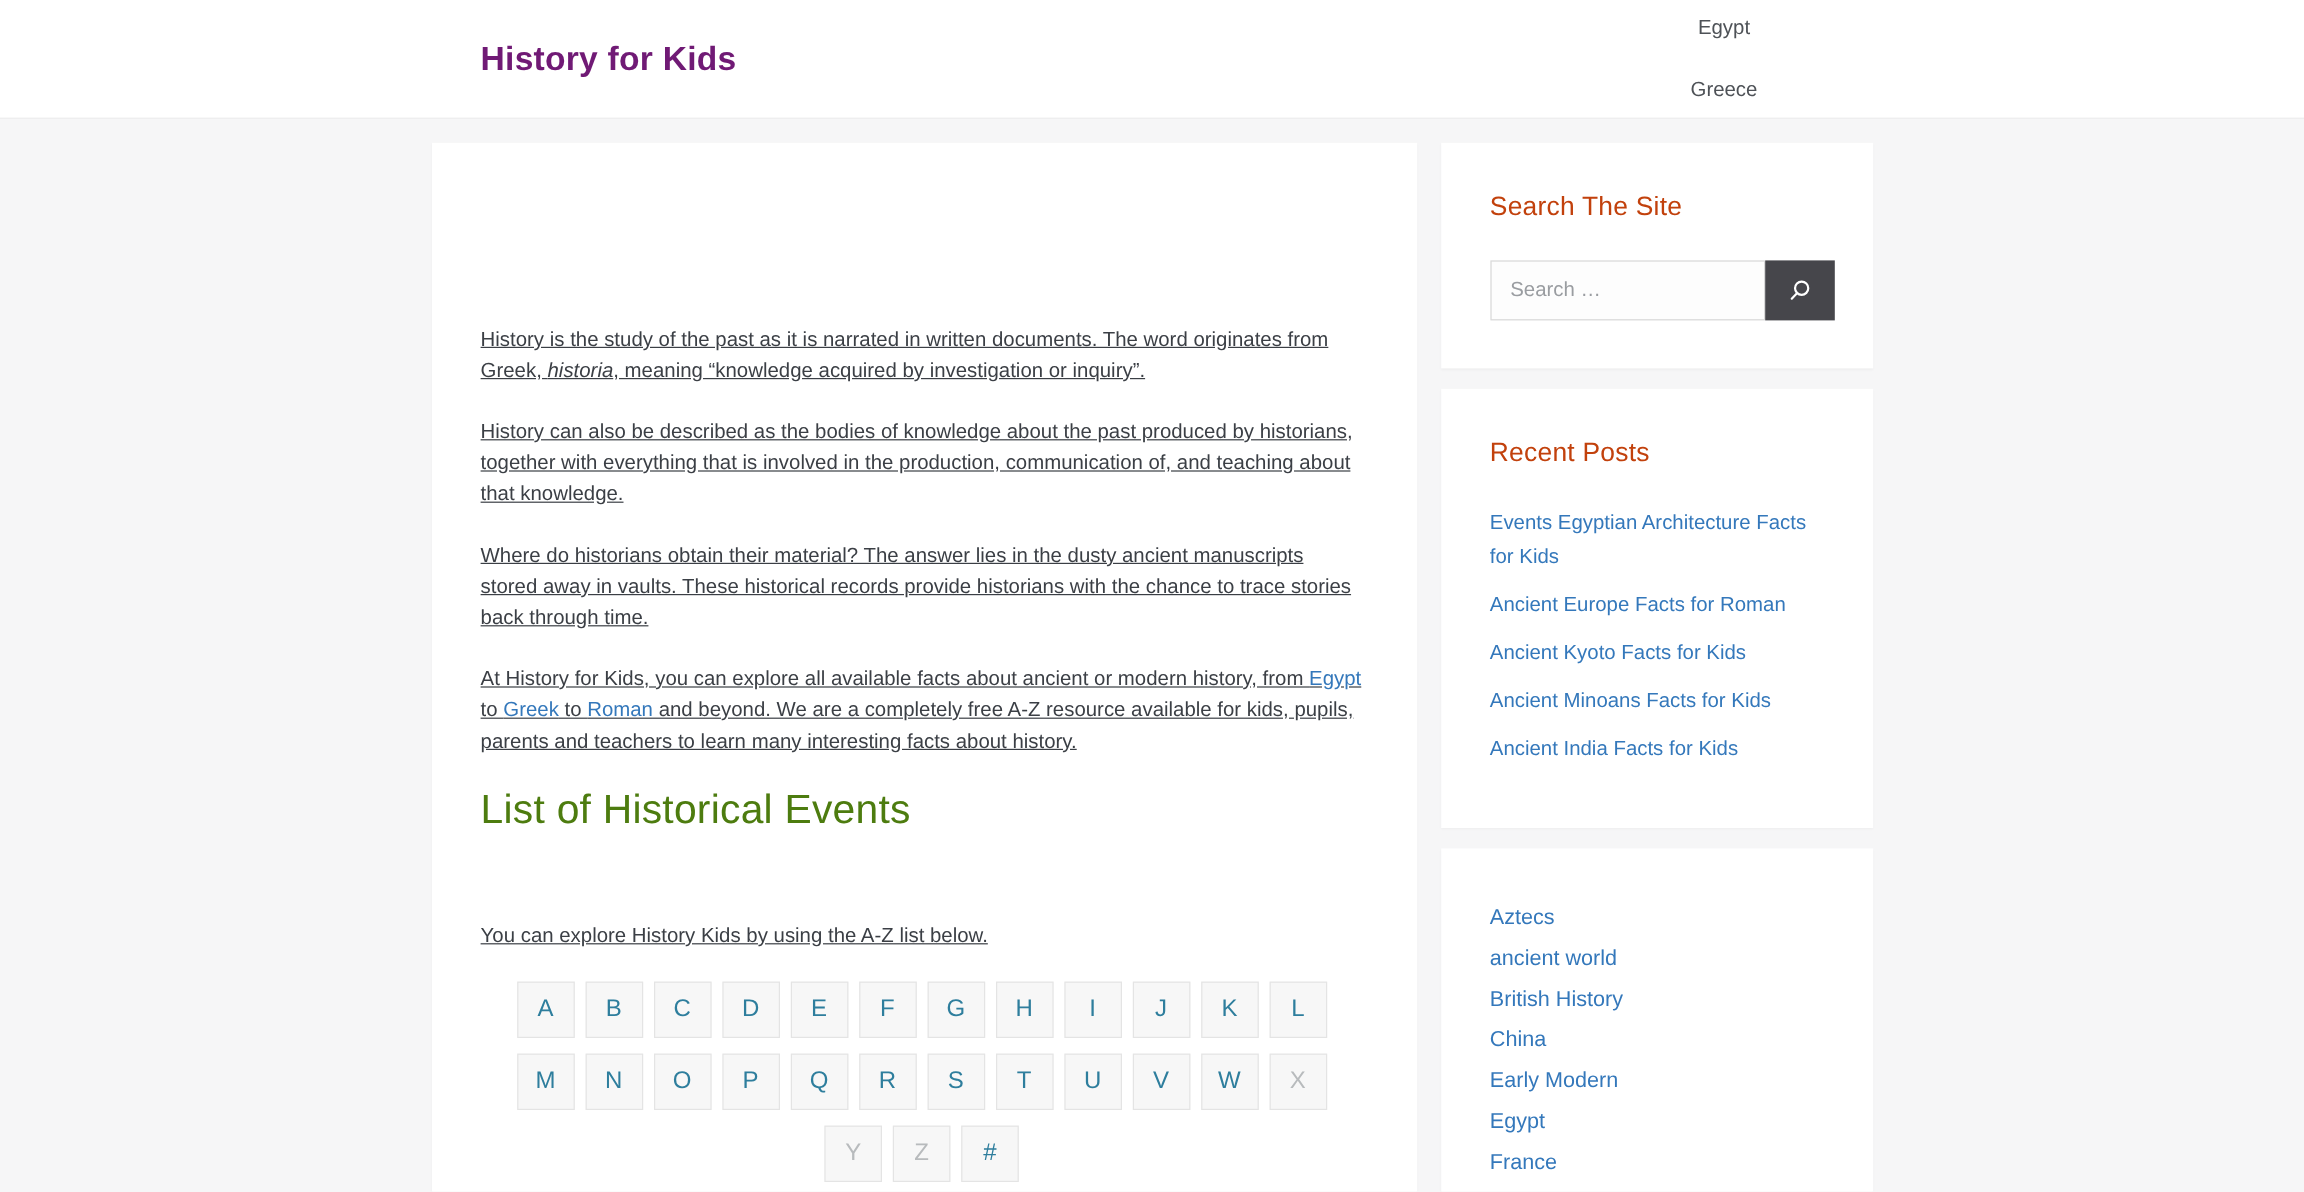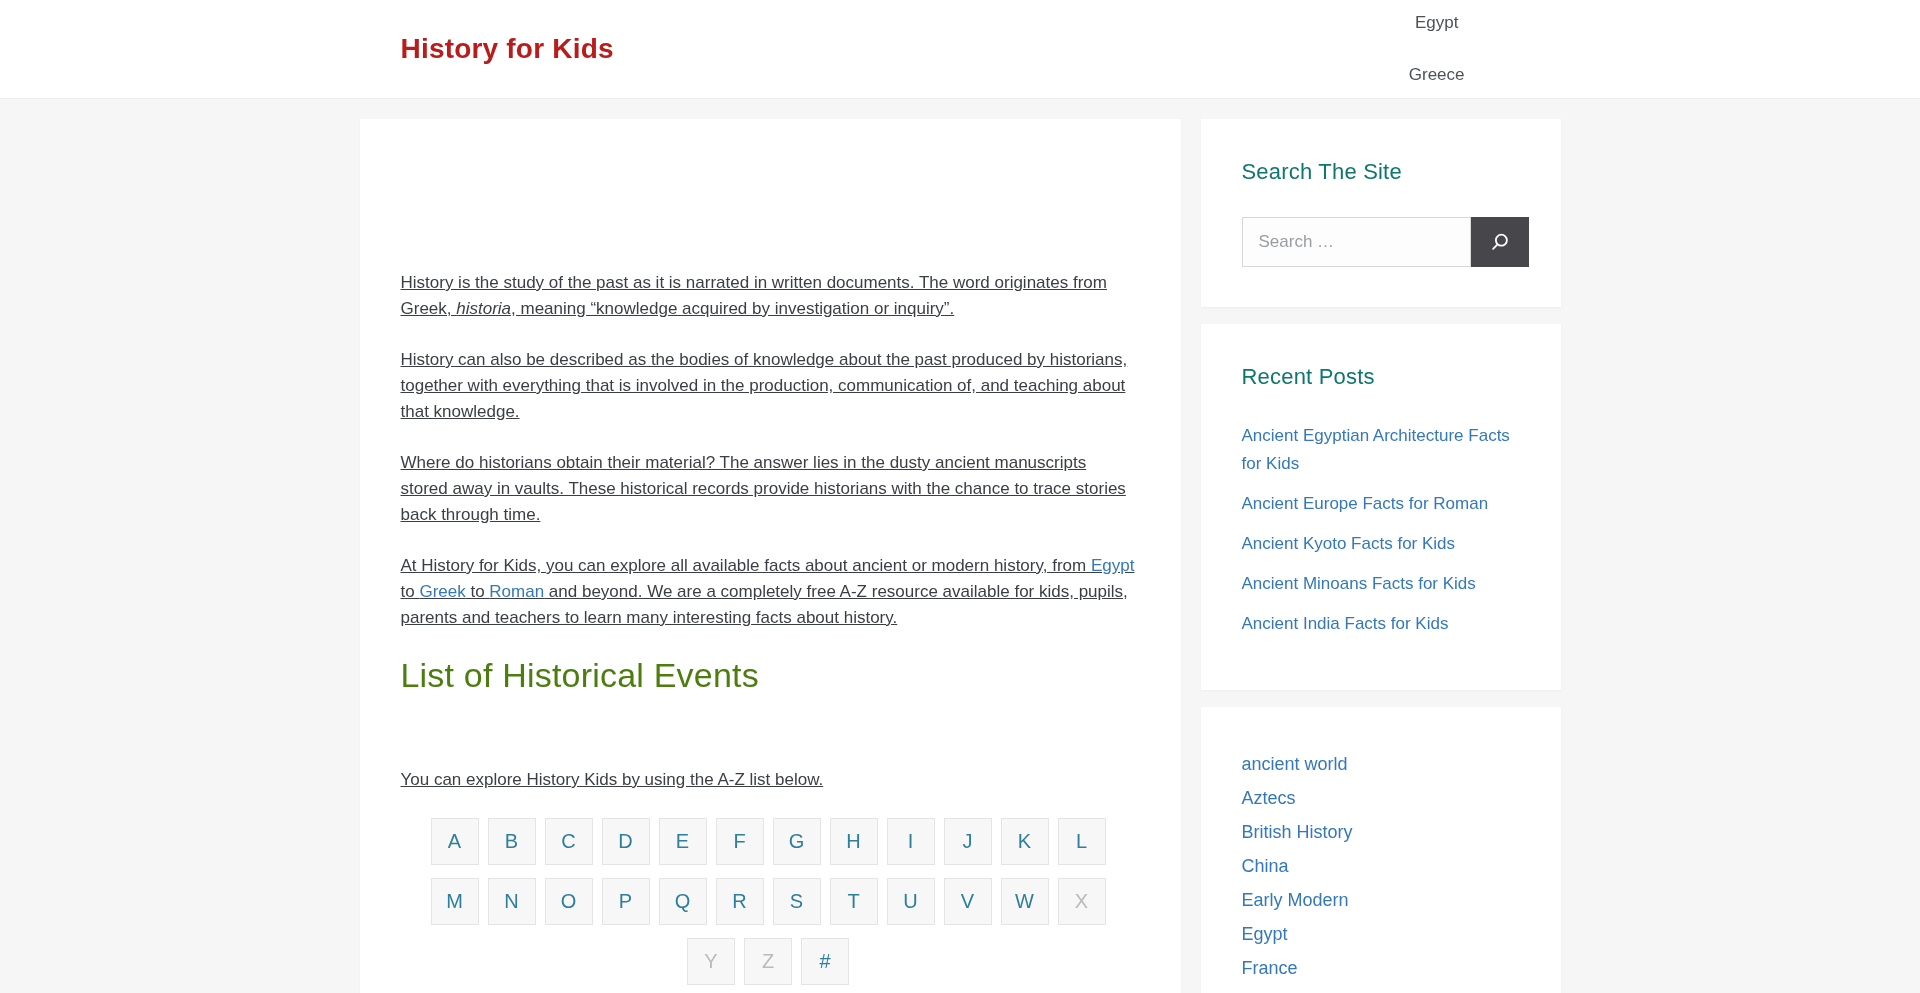--- a/index.html
+++ b/index.html
@@ -26,21 +26,21 @@
   .site-header{
     background:#fff;height:98px;width:100%;
     box-shadow:0 1px 0 rgba(0,0,0,0.04);
   }
   .header-inner{
     width:1201px;margin:0 auto;height:100%;
     display:flex;align-items:center;justify-content:space-between;
     padding:0 41px 0 41px;
   }
   .site-title{
-    font-size:28px;font-weight:700;color:#b91c1c;letter-spacing:0.2px;
+    font-size:28px;font-weight:700;color:#701a75;letter-spacing:0.2px;
     text-decoration:none;cursor:pointer;
   }
   .main-nav{display:flex;align-items:center;gap:12px;margin-right:18px;flex-direction:column;}
   .nav-item{
     font-size:17px;color:#4e5257;text-decoration:none;cursor:pointer;
     padding:10px 14px;
   }
   .nav-item.active{color:var(--muted);background:#fafafa;}
   
   .page{
@@ -68,21 +68,21 @@
     display:flex;align-items:center;justify-content:center;
     font-size:20px;color:var(--accent-teal);text-decoration:none;cursor:pointer;
   }
   .az-cell.disabled{color:var(--disabled-letter);cursor:default;}
   .partial-heading{
     font-size:30px;font-weight:700;color:#2b2e33;margin:12px 0 0;
   }
   
   .sidebar{width:360px;display:flex;flex-direction:column;gap:17px;}
   .side-card{padding:40px 32px 40px 41px;}
-  .side-title{font-size:22px;font-weight:500;color:#0f766e;margin-bottom:32px;letter-spacing:0.2px;}
+  .side-title{font-size:22px;font-weight:500;color:#c2410c;margin-bottom:32px;letter-spacing:0.2px;}
   .search-row{display:flex;}
   .search-input{
     flex:1;height:50px;border:1px solid var(--input-border);background:#fdfdfd;
     font-size:17px;color:#555;padding:11px 16px;outline:none;min-width:0;
     font-family:"Liberation Sans","DejaVu Sans",sans-serif;
   }
   .search-input::placeholder{color:#9a9da1;}
   .search-button{
     width:58px;height:50px;border:none;background:var(--search-button-bg);
     display:flex;align-items:center;justify-content:center;cursor:pointer;
@@ -184,32 +184,32 @@
               <line x1="9" y1="14.8" x2="4.5" y2="19.5"></line>
             </svg>
           </span>
         </button>
       </div>
     </section>
 
     <section class="card side-card">
       <h3 class="side-title">Recent Posts</h3>
       <ul class="recent-list">
-          <li><a>Ancient Egyptian Architecture Facts for Kids</a></li>
+          <li><a>Events Egyptian Architecture Facts for Kids</a></li>
           <li><a>Ancient Europe Facts for Roman</a></li>
           <li><a>Ancient Kyoto Facts for Kids</a></li>
           <li><a>Ancient Minoans Facts for Kids</a></li>
           <li><a>Ancient India Facts for Kids</a></li>
         </ul>
     </section>
 
     <section class="card cat-card">
       <div class="cat-list">
+          <a>Aztecs</a>
           <a>ancient world</a>
-          <a>Aztecs</a>
           <a>British History</a>
           <a>China</a>
           <a>Early Modern</a>
           <a>Egypt</a>
           <a>France</a>
         </div>
     </section>
 
   </aside>
 </div>

